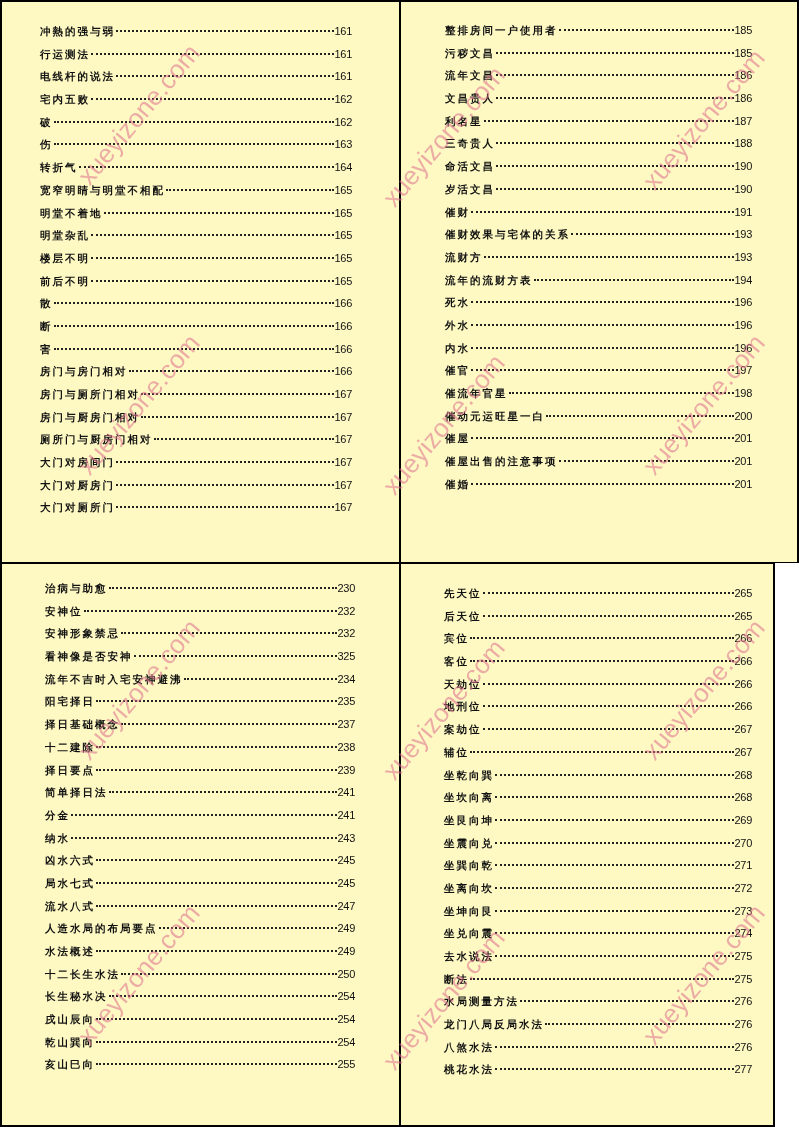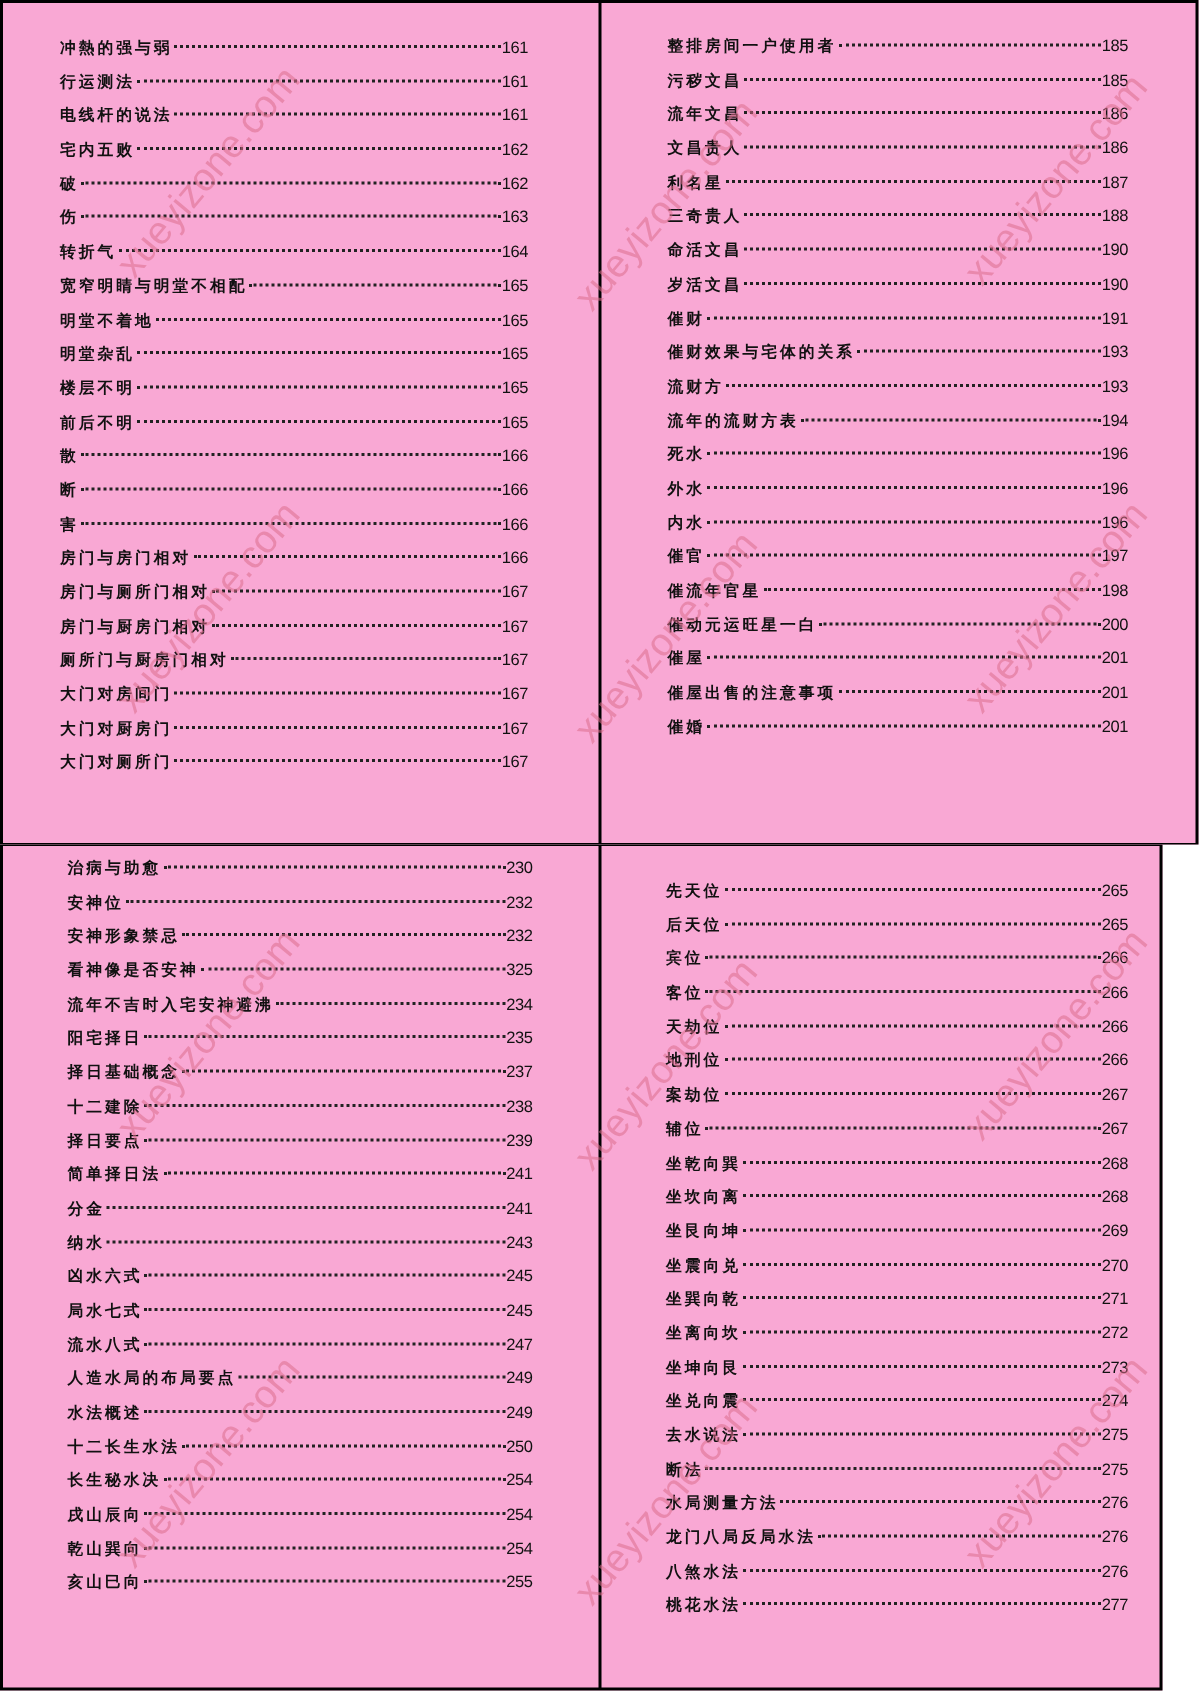--- a/index.html
+++ b/index.html
@@ -1,26 +1,26 @@
 <!DOCTYPE html>
 <html><head>
 <meta charset="utf-8">
 <style>
   html, body { margin: 0; padding: 0; background: #ffffff; }
   body { width: 799px; height: 1127px; position: relative; overflow: hidden;
          font-family: "DejaVu Sans", "Liberation Sans", sans-serif; color: #111; }
-  .page { position: absolute; box-sizing: border-box; background: #f9a8d4; overflow: hidden; }
+  .page { position: absolute; box-sizing: border-box; background: #fef9c3; overflow: hidden; }
   .p0 { left: 0; top: 0; width: 400px; height: 563px; border-left: 2px solid #000; border-top: 2px solid #000; border-right: 1px solid #000; border-bottom: 1px solid #000; }
   .p1 { left: 400px; top: 0; width: 399px; height: 563px; border-top: 2px solid #000; border-left: 1px solid #000; border-right: 2px solid #000; border-bottom: 1px solid #000; }
   .p2 { left: 0; top: 563px; width: 400px; height: 564px; border-left: 2px solid #000; border-top: 1px solid #000; border-right: 1px solid #000; border-bottom: 2px solid #000; }
   .p3 { left: 400px; top: 563px; width: 375px; height: 564px; border-left: 1px solid #000; border-top: 1px solid #000; border-right: 2px solid #000; border-bottom: 2px solid #000; }
   .toc { position: absolute; left: 38px; width: 312px; }
   .p0 .toc { top: 23px; }
   .p1 .toc { left: 44px; width: 307px; top: 22px; }
-  .p2 .toc { left: 43px; top: 8px; width: 310px; }
+  .p2 .toc { left: 43px; top: 18px; width: 310px; }
   .p3 .toc { left: 43px; top: 23px; width: 308px; }
   .row { display: flex; align-items: baseline; height: 22.7px; font-size: 10.5px; font-weight: bold; }
   .title { white-space: nowrap; letter-spacing: 2px; }
   .leader { flex: 1; border-bottom: 2px dotted #222; margin: 0 1px; transform: translateY(-3px); min-width: 10px; }
   .num { font-family: "Liberation Sans", sans-serif; font-size: 11px; font-weight: normal; letter-spacing: -0.3px; }
   .wm { position: absolute; color: rgba(220, 110, 140, 0.55); font-family: "Liberation Sans", sans-serif;
         font-size: 26px; transform: rotate(-50deg); transform-origin: left bottom; white-space: nowrap; pointer-events: none; }
 </style>
 </head>
 <body>

